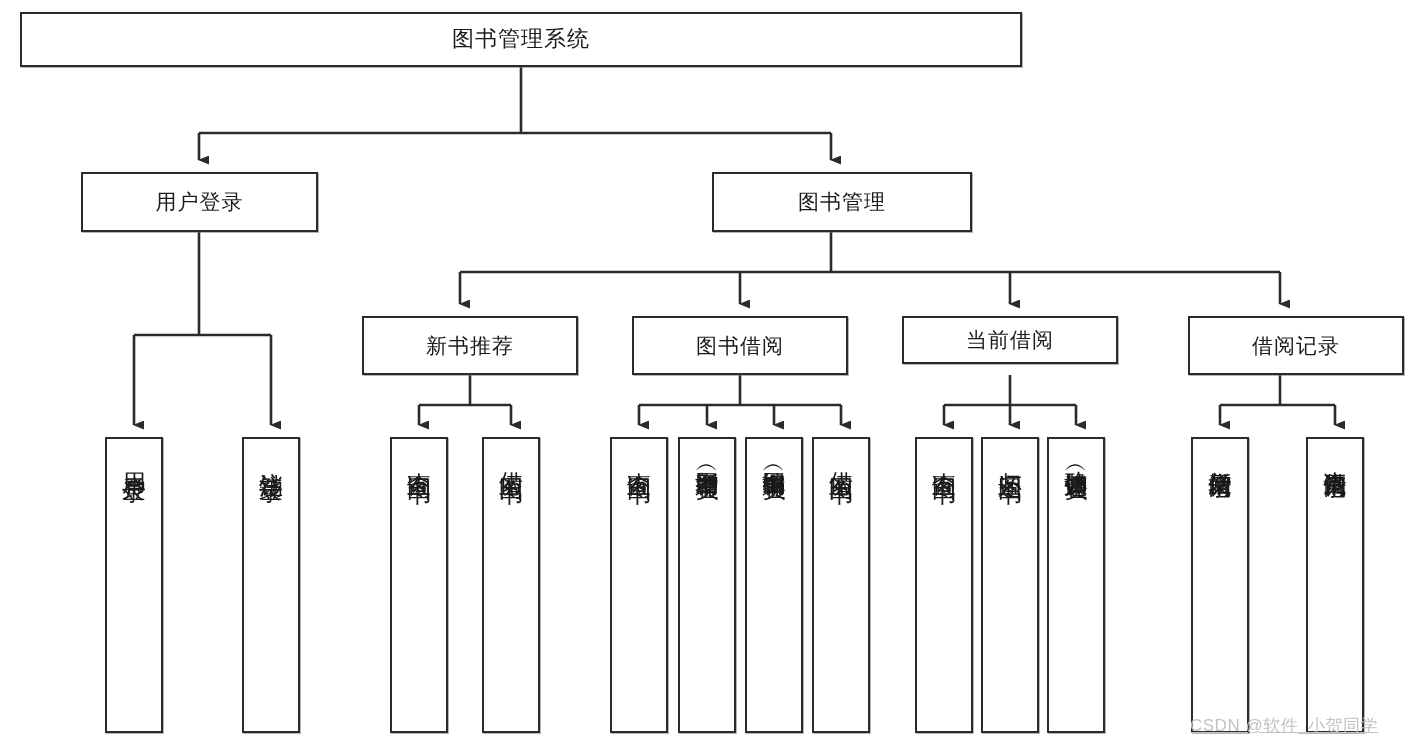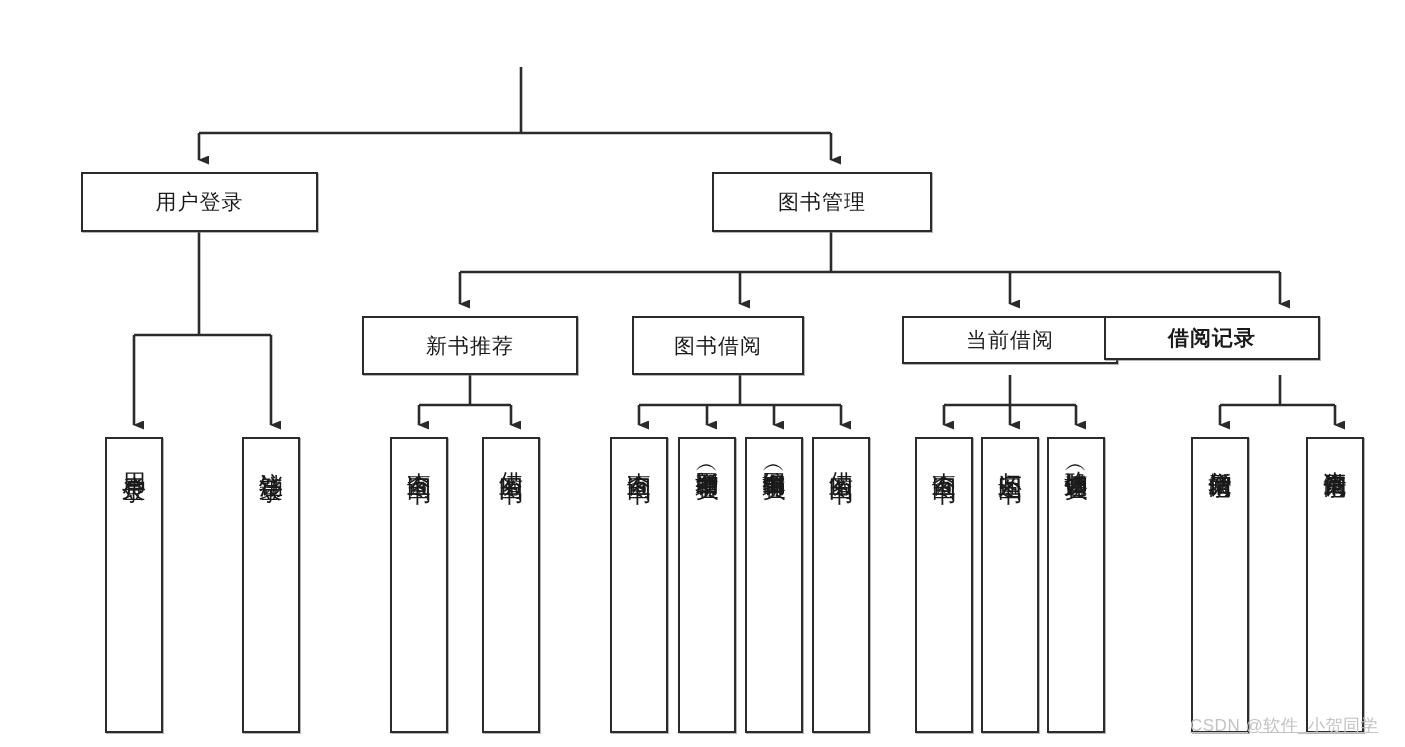--- a/index.html
+++ b/index.html
@@ -124,38 +124,41 @@
       <path d="M1010,405 L1010,425" marker-end="url(#arw)"></path>
       <path d="M1076,405 L1076,425" marker-end="url(#arw)"></path>
 
       <path d="M1280,375 L1280,405"></path>
       <path d="M1220,405 L1335,405"></path>
       <path d="M1220,405 L1220,425" marker-end="url(#arw)"></path>
       <path d="M1335,405 L1335,425" marker-end="url(#arw)"></path>
     </g>
   </svg>
 
+  <div class="node h root" style="left:20px; top:12px; width:1002px; height:55px;">
+    <span class="lbl">图书管理系统</span>
+  </div>
 
   <div class="node h" style="left:81px; top:172px; width:237px; height:60px;">
     <span class="lbl">用户登录</span>
   </div>
-  <div class="node h" style="left:712px; top:172px; width:220px; height:60px;">
+  <div class="node h" style="left:712px; top:172px; width:260px; height:60px;">
     <span class="lbl">图书管理</span>
   </div>
 
   <div class="node h" style="left:362px; top:316px; width:216px; height:59px;">
     <span class="lbl">新书推荐</span>
   </div>
-  <div class="node h" style="left:632px; top:316px; width:172px; height:59px;">
+  <div class="node h" style="left:632px; top:316px; width:216px; height:59px;">
     <span class="lbl">图书借阅</span>
   </div>
   <div class="node h" style="left:902px; top:316px; width:216px; height:48px;">
     <span class="lbl">当前借阅</span>
   </div>
-  <div class="node h" style="left:1104px; top:316px; width:216px; height:44px;font-weight:bold;">
+  <div class="node h" style="left:1188px; top:316px; width:216px; height:59px;">
     <span class="lbl">借阅记录</span>
   </div>
 
   <div class="node v" style="left:105px; top:437px; width:58px; height:296px;">
     <span class="lbl">用户登录</span>
   </div>
   <div class="node v" style="left:242px; top:437px; width:58px; height:296px;">
     <span class="lbl">注销登录</span>
   </div>
 

